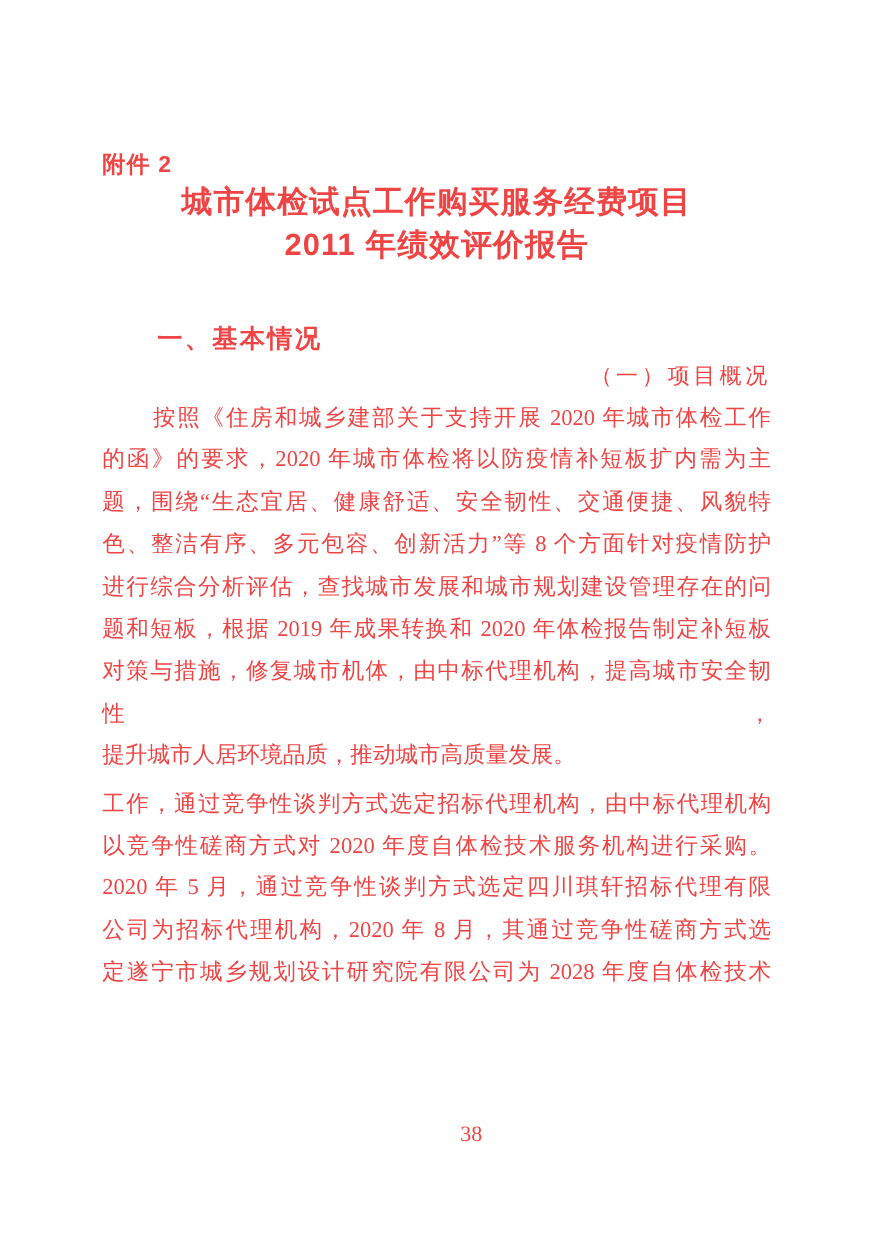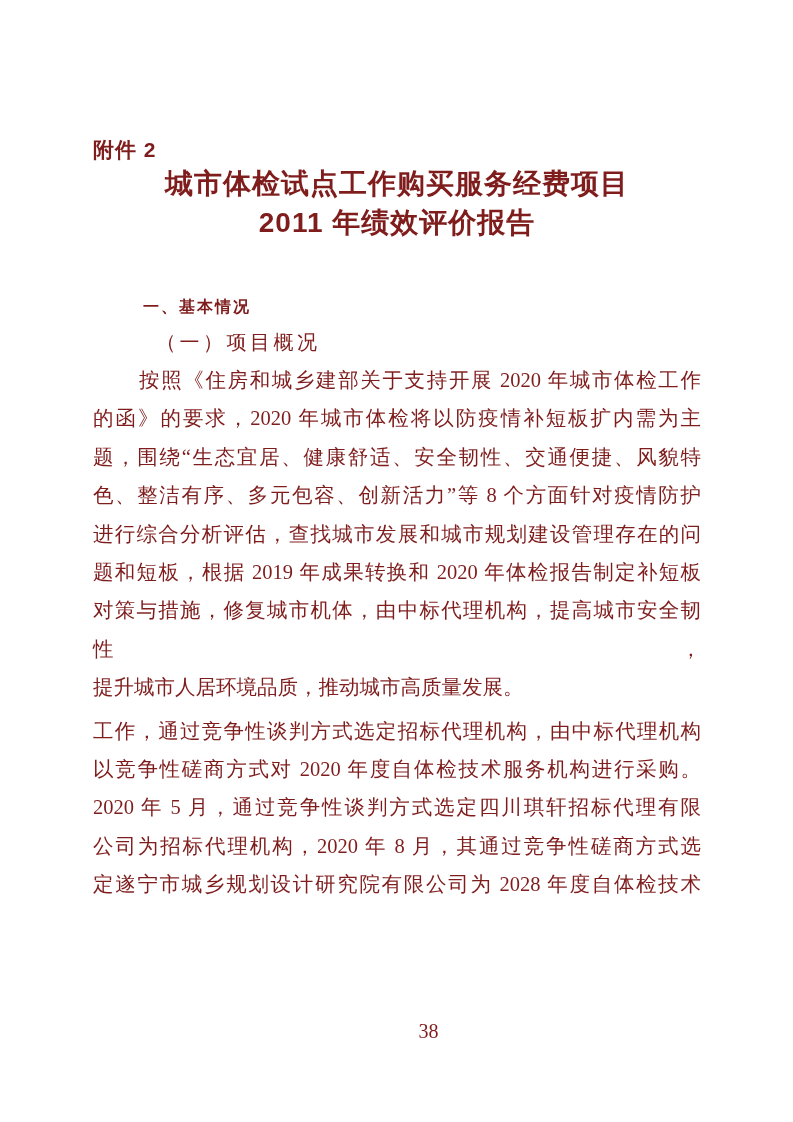--- a/index.html
+++ b/index.html
@@ -2,21 +2,21 @@
 <html><head>
 <meta charset="utf-8">
 <style>
   html, body { margin: 0; padding: 0; background: #e8e8e8; }
   .page {
     position: relative;
     width: 793px;
     height: 1122px;
     margin: 0 auto;
     background: #ffffff;
-    color: #7f1d1d;
+    color: #ef4444;
     overflow: hidden;
   }
   .content {
     position: absolute;
     left: 93px;
     top: 0;
     width: 608px;
   }
   .attachment {
     margin-top: 136px;
@@ -32,30 +32,31 @@
     font-weight: 700;
     font-size: 28px;
     line-height: 39px;
     letter-spacing: 1px;
   }
   .h1 {
     margin-top: 52px;
     margin-left: 50px;
     font-family: "Liberation Sans", "DejaVu Sans", sans-serif;
     font-weight: 700;
-    font-size: 16px;
+    font-size: 23px;
     line-height: 26px;
     letter-spacing: 2px;
   }
   .h2 {
     margin-left: 63px;
     font-family: "Liberation Serif", "DejaVu Serif", serif;
     font-size: 20px;
     line-height: 27px;
     letter-spacing: 3.5px;
+    text-align: right;
   }
   .h2-first  { margin-top: 9px; }
   .h2-second { margin-top: 8px; }
   .para {
     margin-top: 5px;
     font-family: "Liberation Serif", "DejaVu Serif", serif;
     font-size: 20.5px;
   }
   .para .line {
     line-height: 38.4px;

